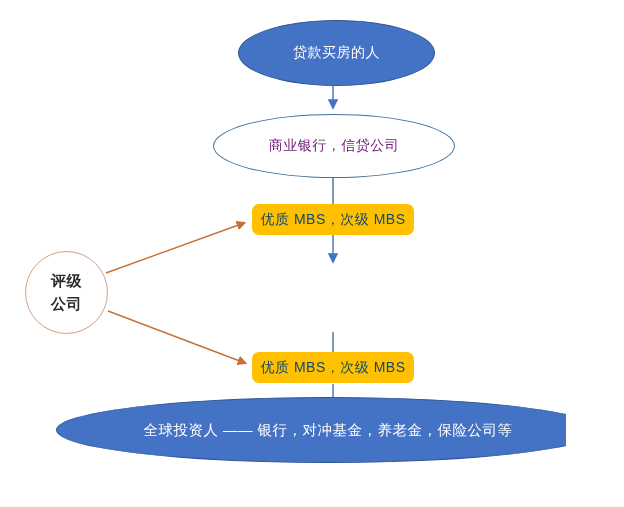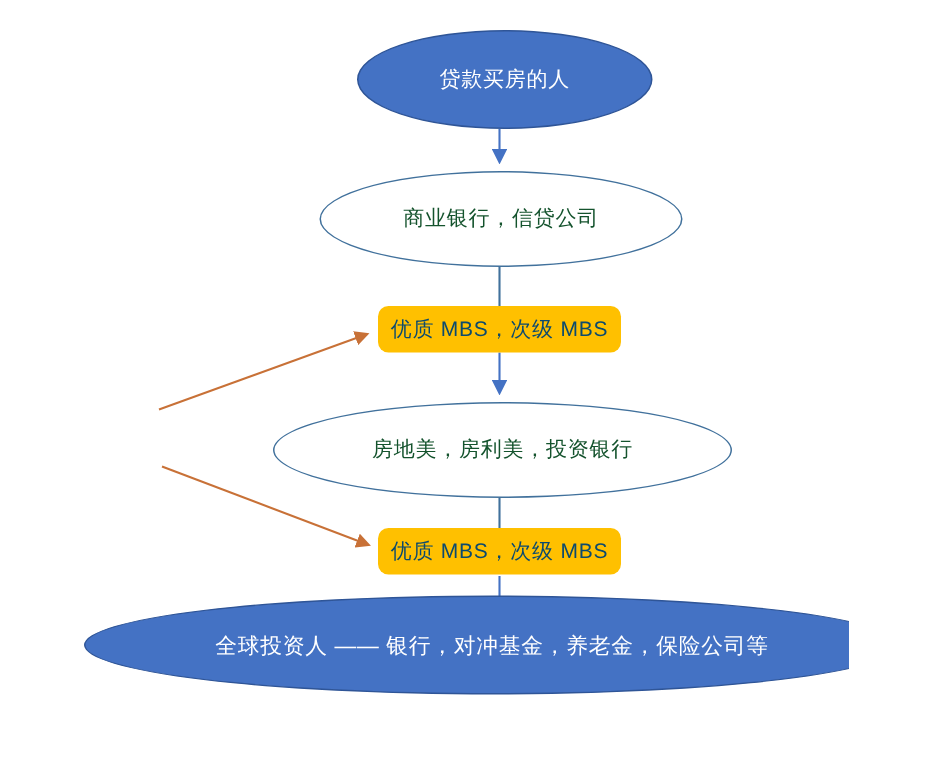--- a/index.html
+++ b/index.html
@@ -27,21 +27,21 @@
   }
   .ellipse { border-radius: 50%; }
   .filled-blue {
     background: #4472c4;
     border: 1.5px solid #2f5597;
     color: #ffffff;
   }
   .outlined-blue {
     background: #ffffff;
     border: 1.5px solid #41719c;
-    color: #14532d;
+    color: #701a75;
   }
   .mbs-rect {
     background: #ffc000;
     border-radius: 7px;
     color: #0c4a6e;
     font-size: 14px;
   }
   .rating-circle {
     background: #ffffff;
     border: 1.6px solid #d2a182;
@@ -94,26 +94,27 @@
   </div>
 
   <div id="node-banks" class="node ellipse outlined-blue">
     <span>商业银行，信贷公司</span>
   </div>
 
   <div id="node-mbs-upper" class="node mbs-rect">
     <span>优质 MBS，次级 MBS</span>
   </div>
 
-  <div id="node-gse" class="node ellipse outlined-blue">
-    <span>房地美，房利美，投资银行</span>
-  </div>
 
   <div id="node-mbs-lower" class="node mbs-rect">
     <span>优质 MBS，次级 MBS</span>
   </div>
 
   <div id="node-investors" class="node ellipse filled-blue">
     <span>全球投资人 —— 银行，对冲基金，养老金，保险公司等</span>
   </div>
 
+  <div id="node-rating" class="node rating-circle">
+    <span>评级</span>
+    <span>公司</span>
+  </div>
 
 </div>
 
 </body></html>

